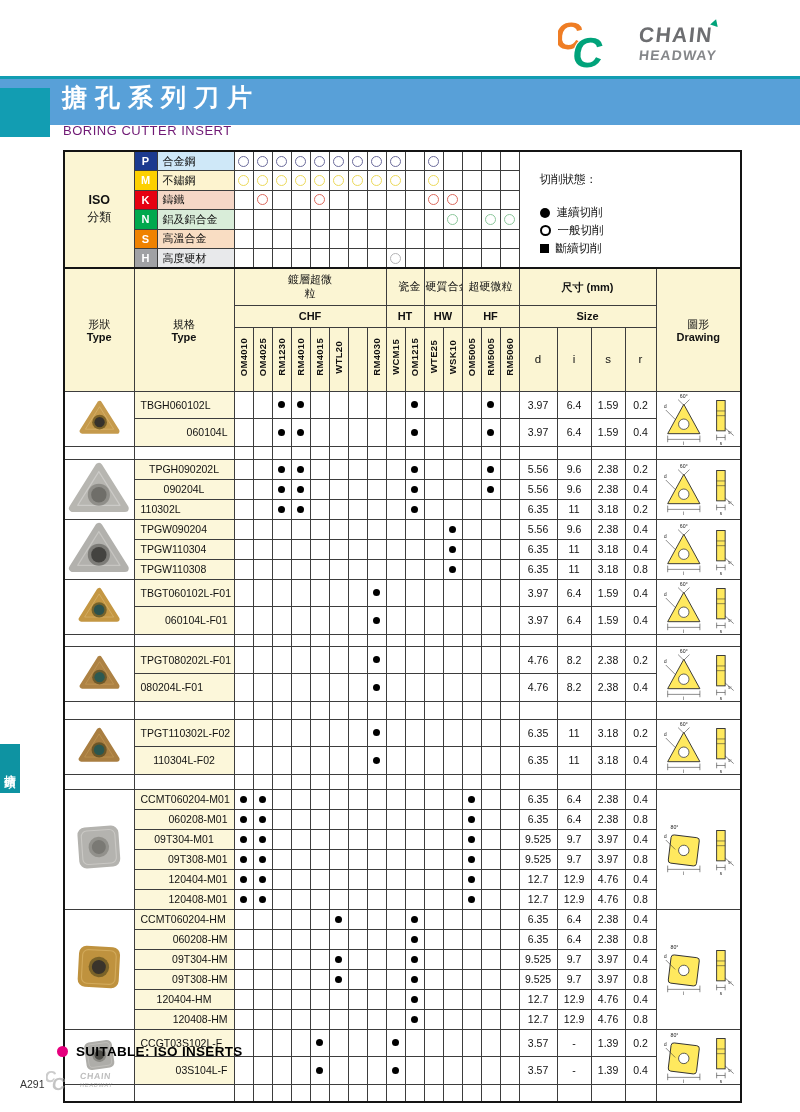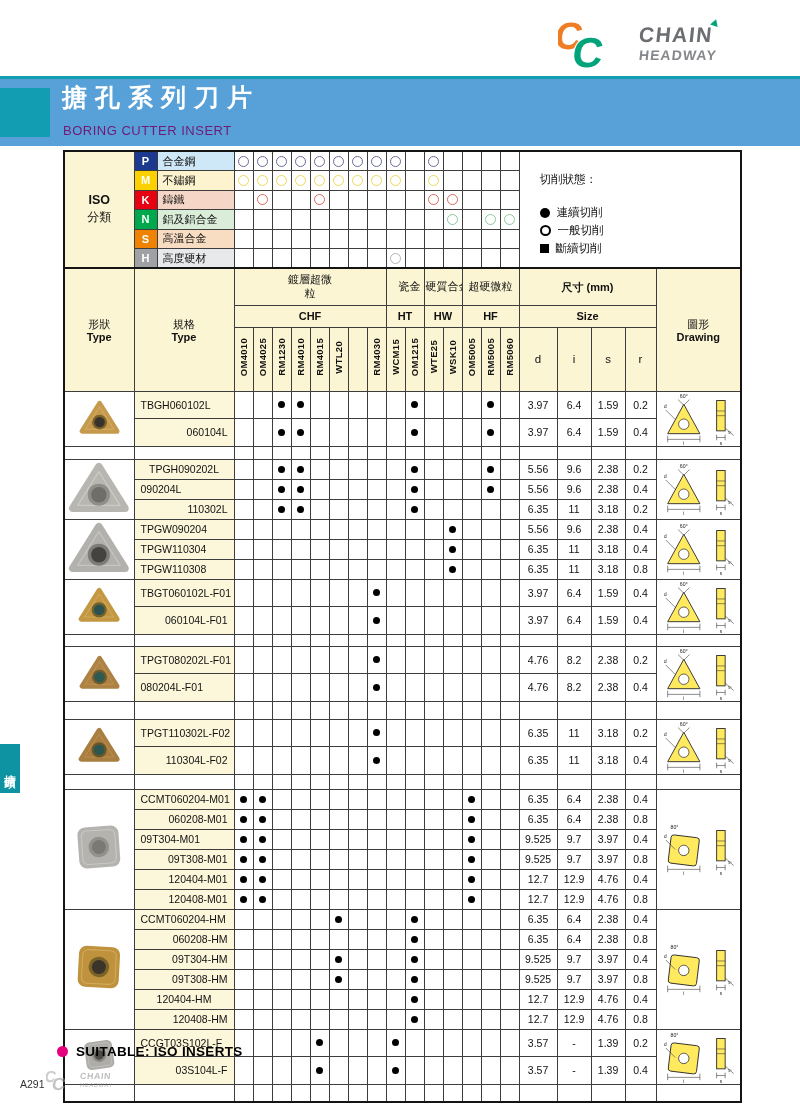--- a/index.html
+++ b/index.html
@@ -40,21 +40,21 @@
   .dot{display:block;margin:auto;width:7px;height:7px;border-radius:50%;background:#000;}
   .photo-cell{background:#fff;text-align:center;vertical-align:middle;}
   .drawing-cell{background:#fff;vertical-align:middle;}
   .draw-wrap{display:flex;justify-content:center;align-items:center;gap:4px;}
   .dw{height:54px;}
   .dw line{stroke:#333;stroke-width:.6;}
   .dw text{fill:#222;}
   .sep-cell{background:#fff;}
   
   .top-rule{position:absolute;left:0;top:76px;width:800px;height:3px;}
-  .banner{position:absolute;left:0;top:79px;width:800px;height:67px;}
+  .banner{position:absolute;left:0;top:79px;width:800px;height:46px;}
   .banner-sq{position:absolute;left:0;top:9px;width:50px;height:49px;}
   .banner-zh{position:absolute;left:62px;top:2px;font-size:25px;font-weight:bold;color:#fff;letter-spacing:8px;}
   .banner-en{position:absolute;left:63px;top:44px;font-size:13px;color:#701a75;letter-spacing:.5px;}
   
   .logo{position:absolute;display:flex;align-items:flex-start;gap:5px;}
   #logo-top{left:558px;top:15px;width:210px;height:56px;}
   .cc{width:76px;height:54px;flex:none;}
   .lg-text{padding-top:9px;position:relative;}
   .lg-chain{font-size:21px;font-weight:bold;color:#6d6e71;letter-spacing:1.5px;transform:skewX(-6deg);line-height:1;}
   .lg-headway{font-size:14px;font-weight:bold;color:#85878a;letter-spacing:1.1px;transform:skewX(-6deg);margin-top:3px;line-height:1;}
@@ -566,21 +566,21 @@
                 <text x="19" y="44" font-size="4.5">5°</text>
         <line x1="7" y1="48" x2="16" y2="48"></line>
                 <line x1="7" y1="45" x2="7" y2="51"></line>
                 <line x1="16" y1="45" x2="16" y2="51"></line>
         <text x="11.5" y="56" text-anchor="middle" font-size="5">s</text>
               </svg>
             </div>
           </td>
         </tr>
         <tr style="height:20px">
-          <td class="type-cell" style="text-align:left">090204L</td>
+          <td class="type-cell" style="text-align:center">090204L</td>
           <td class="grade-cell"></td>
           <td class="grade-cell"></td>
           <td class="grade-cell">
             <span class="dot"></span>
           </td>
           <td class="grade-cell">
             <span class="dot"></span>
           </td>
           <td class="grade-cell"></td>
           <td class="grade-cell"></td>
@@ -596,21 +596,21 @@
           <td class="grade-cell">
             <span class="dot"></span>
           </td>
           <td class="grade-cell"></td>
           <td class="size-cell">5.56</td>
           <td class="size-cell">9.6</td>
           <td class="size-cell">2.38</td>
           <td class="size-cell">0.4</td>
         </tr>
         <tr style="height:20px">
-          <td class="type-cell" style="text-align:right">110302L</td>
+          <td class="type-cell" style="">110302L</td>
           <td class="grade-cell"></td>
           <td class="grade-cell"></td>
           <td class="grade-cell">
             <span class="dot"></span>
           </td>
           <td class="grade-cell">
             <span class="dot"></span>
           </td>
           <td class="grade-cell"></td>
           <td class="grade-cell"></td>
@@ -1000,21 +1000,21 @@
                 <text x="19" y="44" font-size="4.5">5°</text>
         <line x1="7" y1="48" x2="16" y2="48"></line>
                 <line x1="7" y1="45" x2="7" y2="51"></line>
                 <line x1="16" y1="45" x2="16" y2="51"></line>
         <text x="11.5" y="56" text-anchor="middle" font-size="5">s</text>
               </svg>
             </div>
           </td>
         </tr>
         <tr style="height:21.5px">
-          <td class="type-cell" style="text-align:right">110304L-F02</td>
+          <td class="type-cell" style="text-align:center">110304L-F02</td>
           <td class="grade-cell"></td>
           <td class="grade-cell"></td>
           <td class="grade-cell"></td>
           <td class="grade-cell"></td>
           <td class="grade-cell"></td>
           <td class="grade-cell"></td>
           <td class="grade-cell"></td>
           <td class="grade-cell">
             <span class="dot"></span>
           </td>
@@ -1140,21 +1140,21 @@
             <span class="dot"></span>
           </td>
           <td class="grade-cell"></td>
           <td class="grade-cell"></td>
           <td class="size-cell">6.35</td>
           <td class="size-cell">6.4</td>
           <td class="size-cell">2.38</td>
           <td class="size-cell">0.8</td>
         </tr>
         <tr style="height:20px">
-          <td class="type-cell" style="text-align:left">09T304-M01</td>
+          <td class="type-cell" style="text-align:center">09T304-M01</td>
           <td class="grade-cell">
             <span class="dot"></span>
           </td>
           <td class="grade-cell">
             <span class="dot"></span>
           </td>
           <td class="grade-cell"></td>
           <td class="grade-cell"></td>
           <td class="grade-cell"></td>
           <td class="grade-cell"></td>

